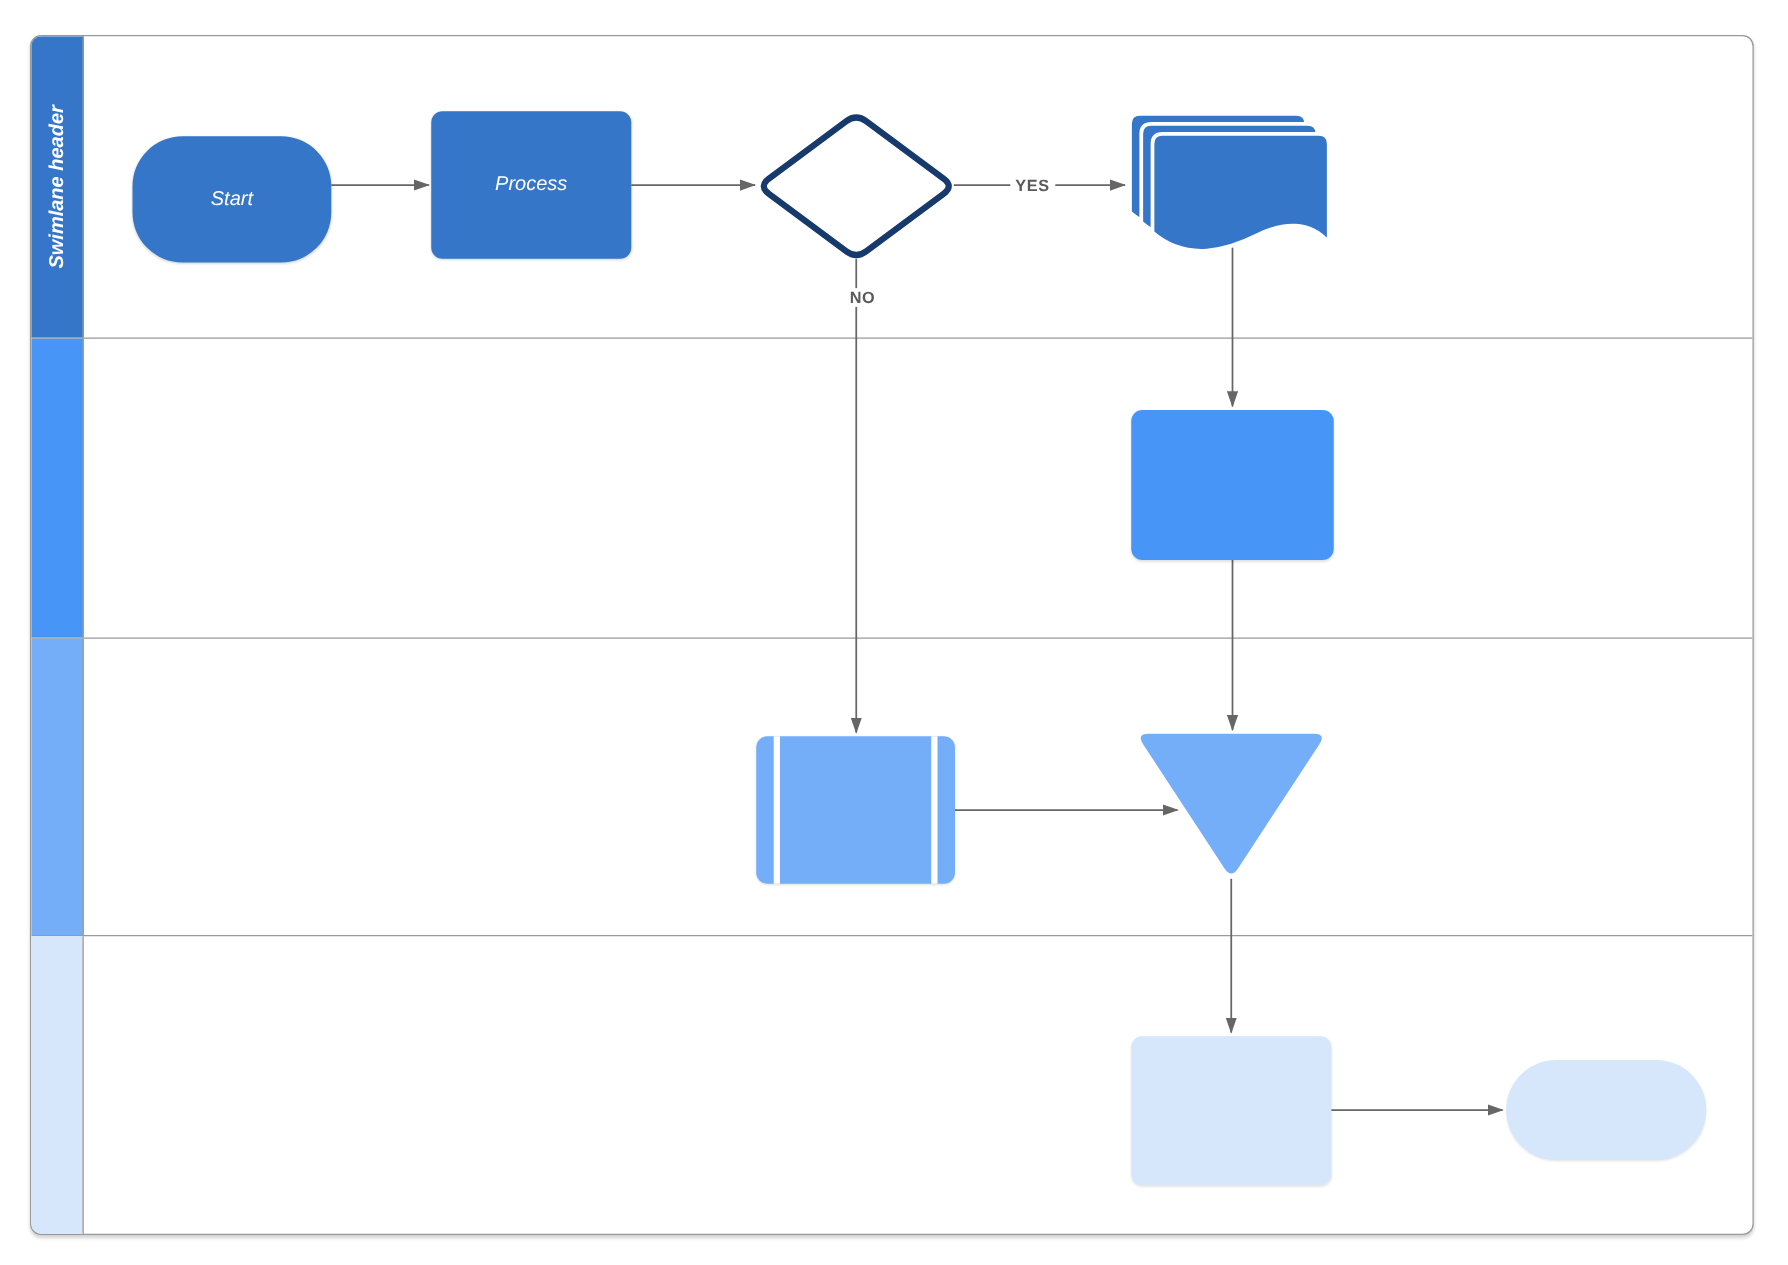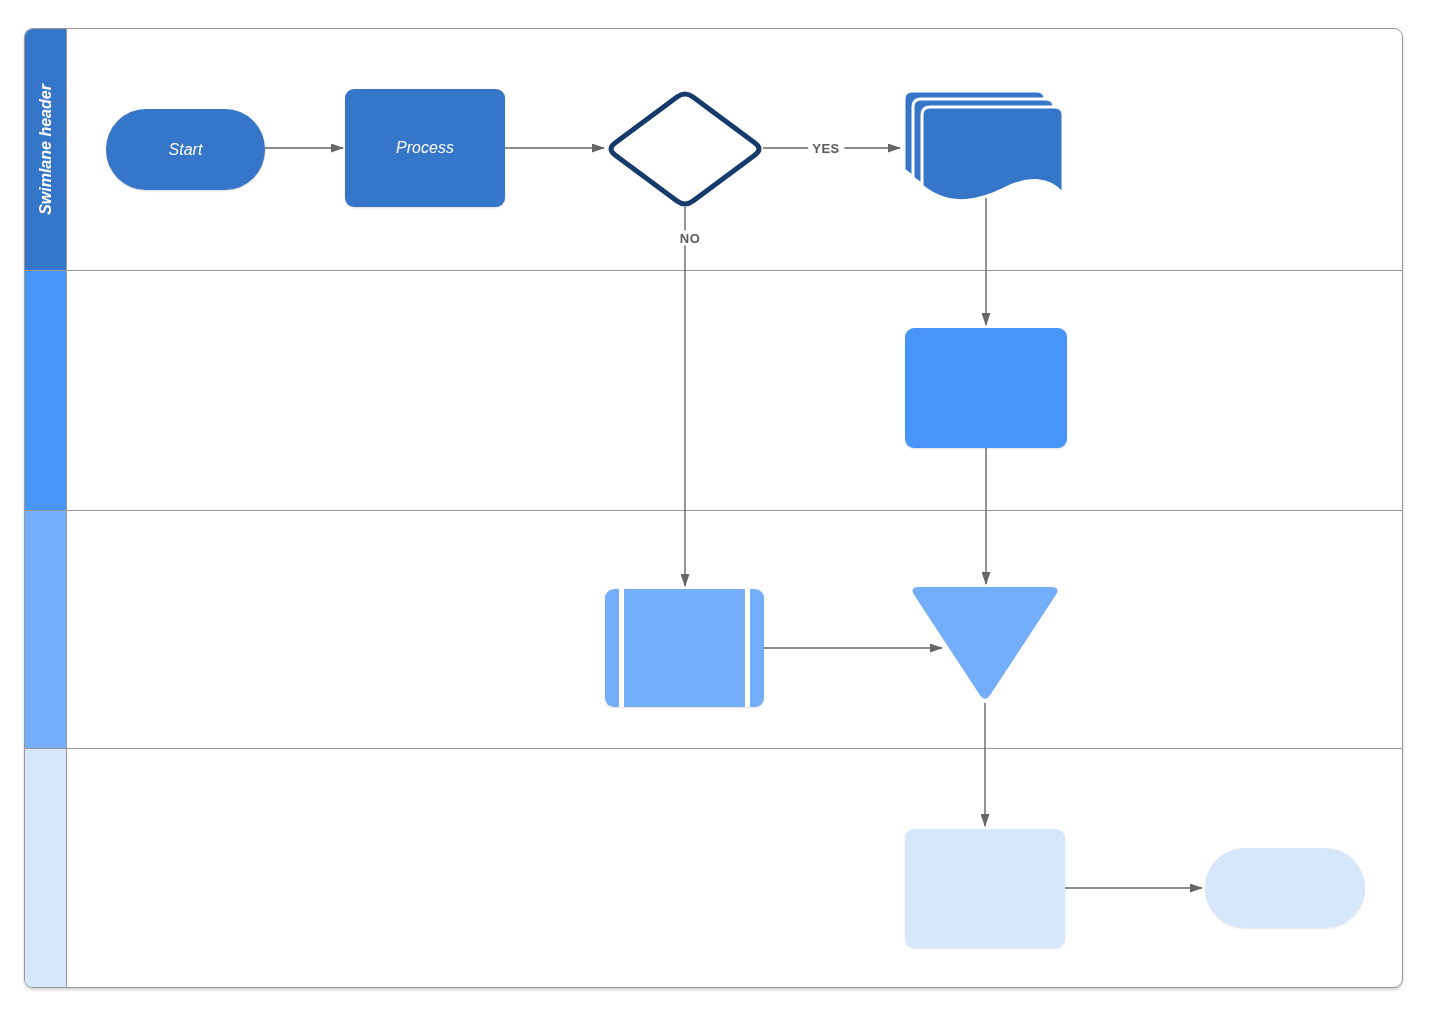--- a/index.html
+++ b/index.html
@@ -27,21 +27,21 @@
     transform:rotate(-90deg) translateX(-241px);transform-origin:top left;
     display:flex;align-items:center;justify-content:center;
     color:#ffffff;font-size:16px;font-weight:bold;font-style:italic;white-space:nowrap;
   }
   .shape{position:absolute;box-sizing:border-box;}
   .shape-label{
     width:100%;height:100%;display:flex;align-items:center;justify-content:center;
     color:#ffffff;font-size:16px;font-style:italic;
   }
   .terminator-start{
-    left:106px;top:109px;width:159px;height:81px;border-radius:40px;
+    left:106px;top:109px;width:159px;height:101px;border-radius:40px;
     background:var(--dark-blue);box-shadow:0 1px 2px rgba(0,0,0,0.15);
   }
   .process-rect{
     left:345px;top:89px;width:160px;height:118px;border-radius:9px;
     background:var(--dark-blue);box-shadow:0 1px 2px rgba(0,0,0,0.15);
   }
   .decision-svg{left:603px;top:87px;}
   .decision-path{fill:#ffffff;stroke:var(--navy-outline);stroke-width:5;}
   .docs-svg{left:898px;top:84px;}
   .doc-path{fill:var(--dark-blue);stroke:#ffffff;stroke-width:3;}

